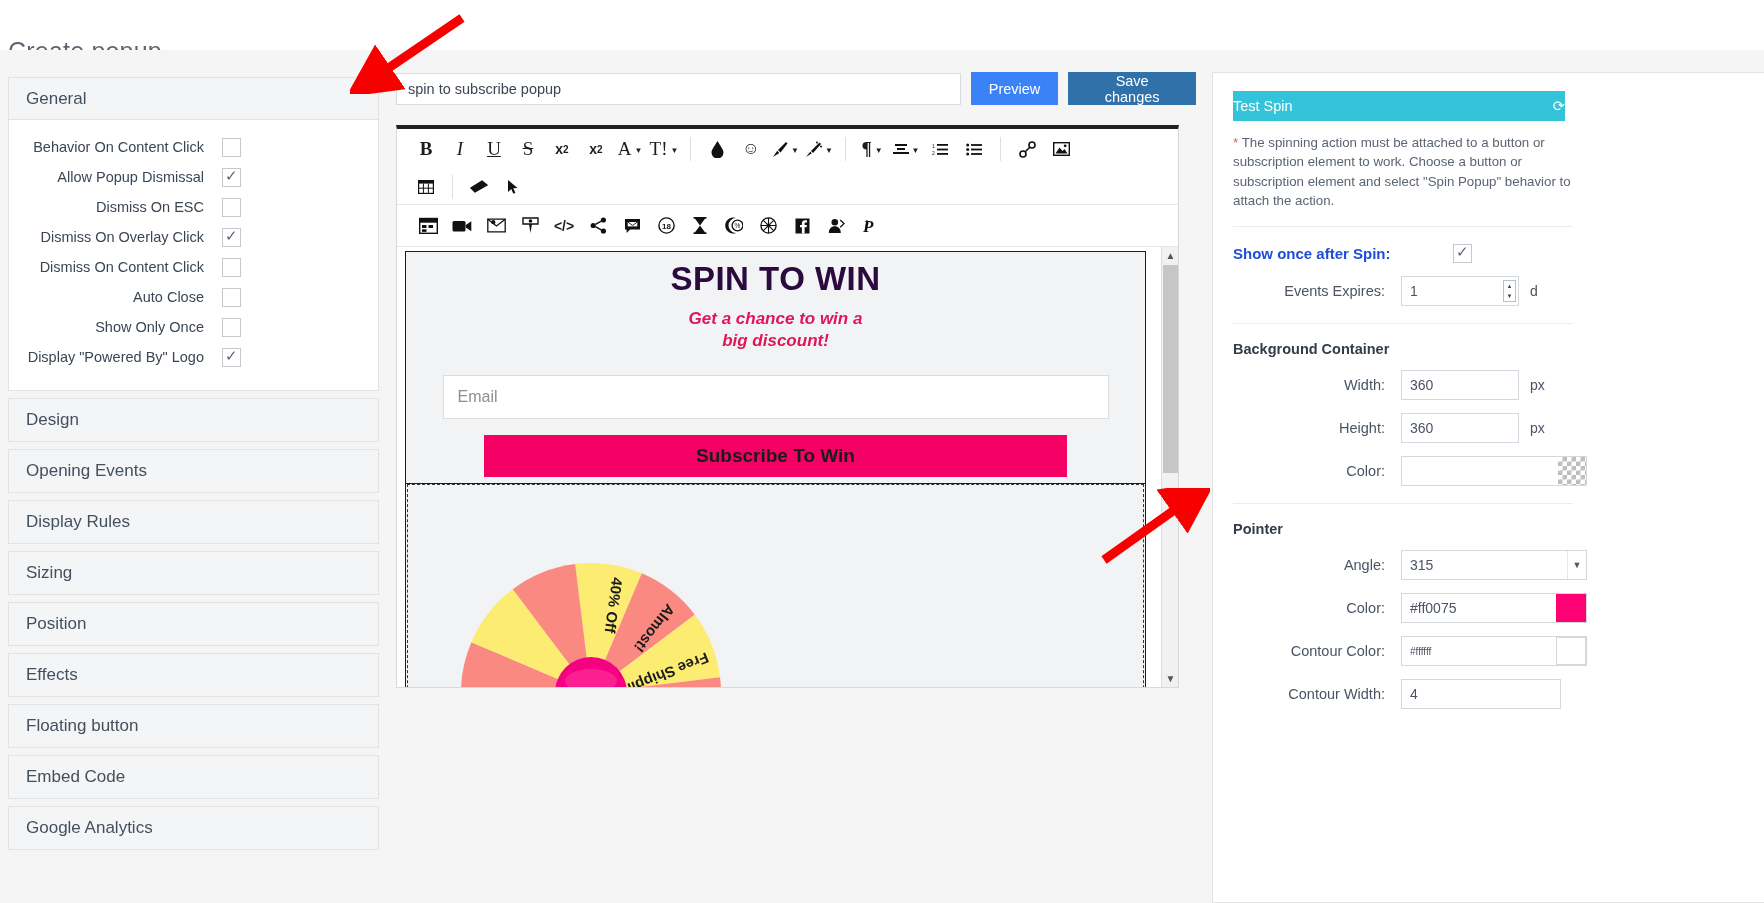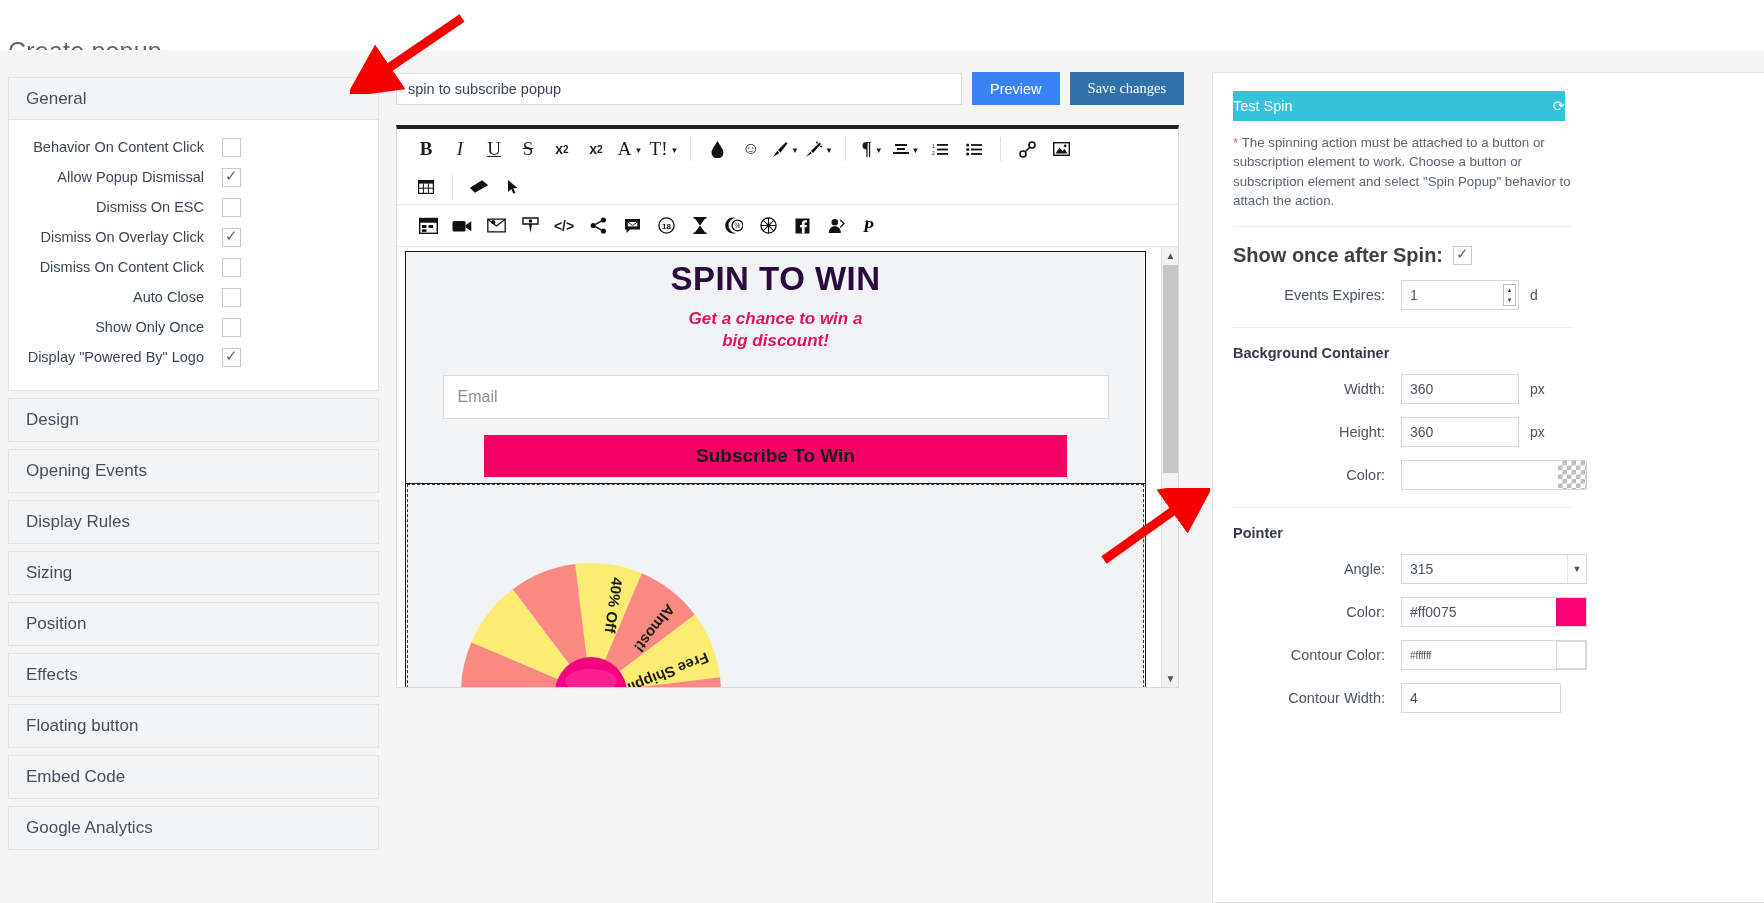--- a/index.html
+++ b/index.html
@@ -73,21 +73,21 @@
     border: 1px solid #d8dbdf; background: #fff;
     padding: 0 11px; font-size: 14.5px; color: #3b4654;
     font-family: "Liberation Sans", sans-serif;
   }
   .btn {
     height: 33px; border: none; color: #fff; font-size: 14.5px;
     padding: 0 18px; cursor: pointer;
     font-family: "Liberation Sans", sans-serif;
   }
   .btn-preview { background: #3b82f6; }
-  .btn-save { background: #3071a9; font-family: Liberation Serif, serif; }
+  .btn-save { background: #3071a9; }
 
   .editor {
     margin-top: 20px; width: 783px;
     border: 1px solid #d9d9d9; border-top: 4px solid #222;
     background: #fff;
   }
   .tb-row {
     display: flex; align-items: center;
     height: 40px; padding-left: 12px;
     color: #2b2b2b;
@@ -609,21 +609,21 @@
         </div>
 
         <div class="note">
           <span class="star">*</span>
           <span>The spinning action must be attached to a button or subscription element to work. Choose a button or subscription element and select "Spin Popup" behavior to attach the action.</span>
         </div>
 
         <div class="hr"></div>
 
         <div class="frow" style="margin-top:17px;">
-          <div style="width:220px;font-size:20px;font-weight:700;color:#404040;">Show once after Spin:</div>
+          <div style="width:220px;font-size:15px;font-weight:700;color:#1d4ed8;">Show once after Spin:</div>
           <div class="cbox-r checked"></div>
         </div>
 
         <div class="frow">
           <div class="flabel">Events Expires:</div>
           <div class="fctl">
             <input class="finput" value="1" style="">
             <div class="spinctl">
               <i>▲</i>
                 <i>▼</i>

